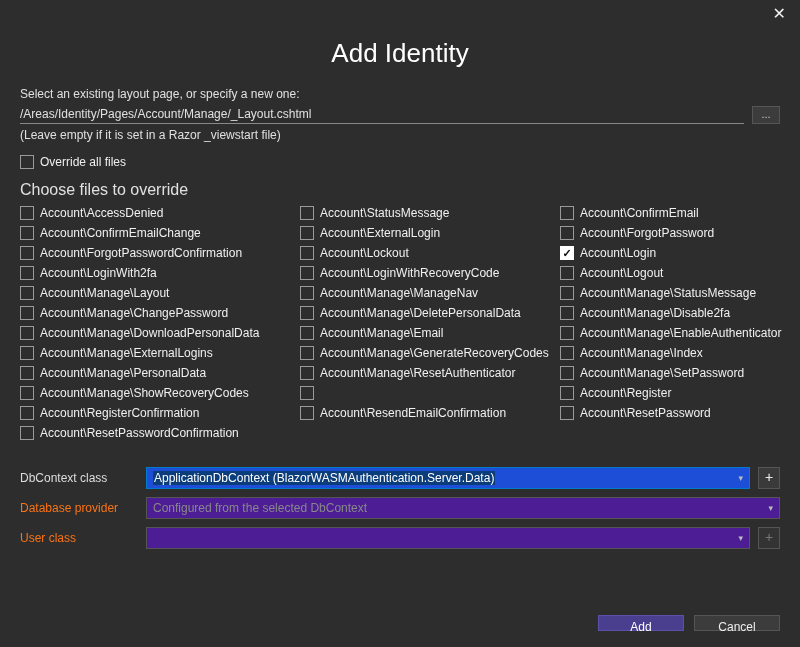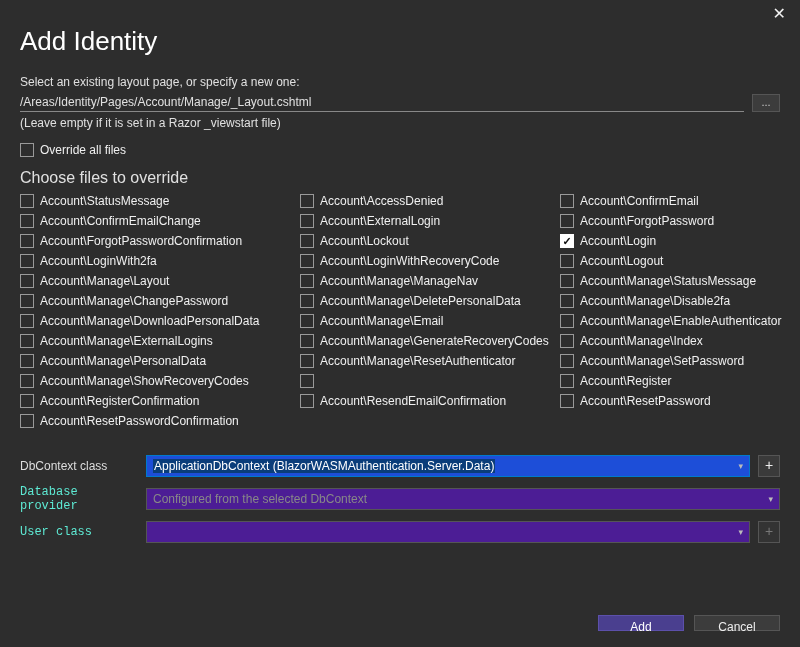--- a/index.html
+++ b/index.html
@@ -26,22 +26,23 @@
     font-size: 16px;
     color: #f0f0f0;
     cursor: pointer;
     font-weight: 300;
     line-height: 1;
     font-family: sans-serif;
   }
   h1 {
     font-size: 26px;
     font-weight: 300;
-    margin: 8px 0 16px 0;
+    margin: 20px 0 16px 0;
     color: #fff;
+    text-align: center;
   }
   .sub {
     font-size: 12px;
     color: #e0e0e0;
     line-height: 1.6;
   }
   .path-row {
     display: flex;
     align-items: center;
     margin: 2px 0;
@@ -106,21 +107,21 @@
     display: flex;
     align-items: center;
     gap: 8px;
     margin: 8px 0;
   }
   .form-label {
     width: 118px;
     font-size: 12px;
     color: #ddd;
   }
-  .form-label.dim { color: #5eead4; font-family: Liberation Mono, monospace; }
+  .form-label.dim { color: #f97316; }
   .combo {
     flex: 1;
     height: 22px;
     border: 1px solid #555;
     background: #3a3a3a;
     display: flex;
     align-items: center;
     padding: 0 6px;
     position: relative;
     font-size: 12px;
@@ -198,25 +199,25 @@
   <div class="checkbox-row override-row">
     <span class="cb"></span>
     <span>Override all files</span>
   </div>
 
   <div class="section-label">Choose files to override</div>
 
   <div class="grid" id="file-grid">
       <div class="checkbox-row">
         <span class="cb"></span>
+        <span>Account\AccessDenied</span>
+      </div>
+      <div class="checkbox-row">
+        <span class="cb"></span>
         <span>Account\StatusMessage</span>
-      </div>
-      <div class="checkbox-row">
-        <span class="cb"></span>
-        <span>Account\AccessDenied</span>
       </div>
       <div class="checkbox-row">
         <span class="cb"></span>
         <span>Account\ConfirmEmail</span>
       </div>
       <div class="checkbox-row">
         <span class="cb"></span>
         <span>Account\ConfirmEmailChange</span>
       </div>
       <div class="checkbox-row">

